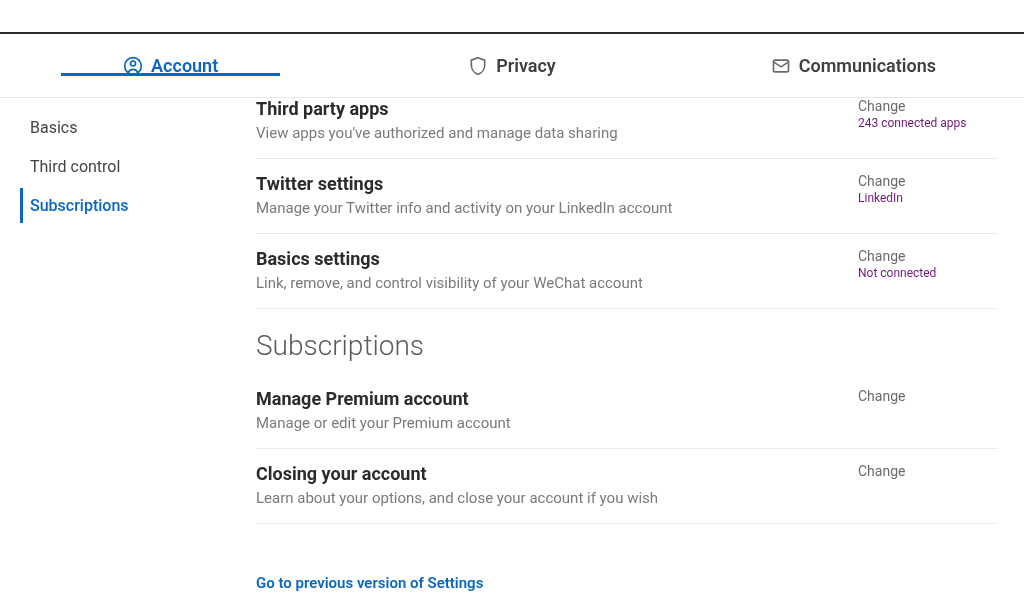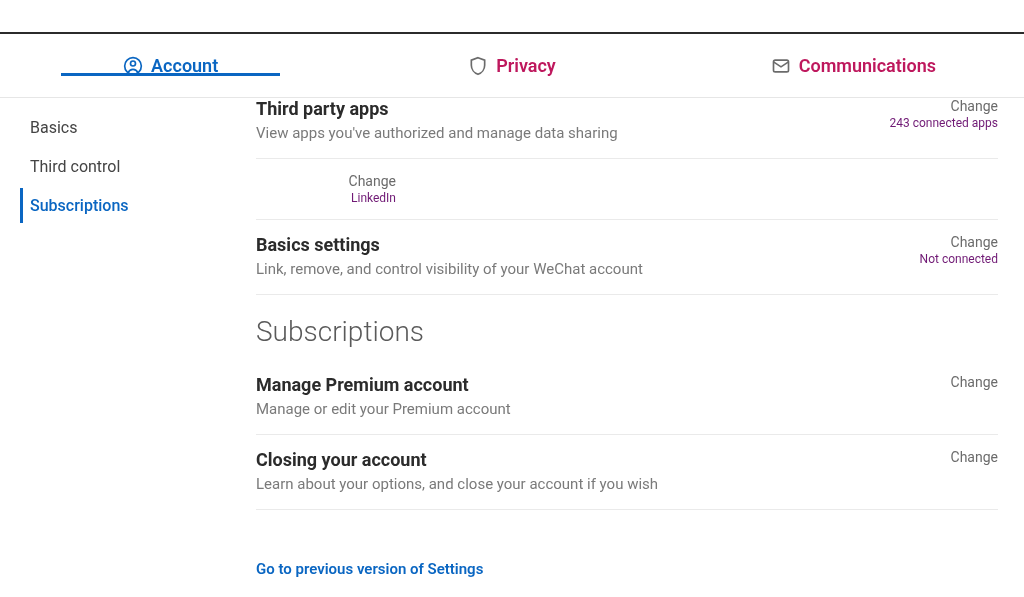--- a/index.html
+++ b/index.html
@@ -19,21 +19,21 @@
       align-items: center;
     }
     .tab {
       flex: 1;
       display: flex;
       align-items: center;
       justify-content: center;
       gap: 8px;
       font-size: 18px;
       font-weight: 600;
-      color: #be185d;
+      color: #404040;
       cursor: pointer;
       position: relative;
     }
     .tab .icon-wrap { display: flex; align-items: center; }
     .tab.active { color: #0a66c2; }
     .tab.active::after {
       content: "";
       position: absolute;
       left: 18%;
       right: 18%;
@@ -89,21 +89,21 @@
       font-weight: 700;
       color: #2b2b2b;
       margin-bottom: 4px;
     }
     .row-desc {
       font-size: 15px;
       color: #7a7a7a;
       line-height: 1.4;
     }
     .row-right {
-      text-align: right;
+      text-align: left;
       min-width: 140px;
     }
     .row-action {
       font-size: 14px;
       color: #6b6b6b;
       cursor: pointer;
       display: block;
     }
     .row-meta {
       font-size: 12px;
@@ -178,20 +178,24 @@
         <div class="row-title">Third party apps</div>
         <div class="row-desc">View apps you've authorized and manage data sharing</div>
       </div>
       <div class="row-right">
         <span class="row-action">Change</span>
         <span class="row-meta">243 connected apps</span>
       </div>
     </div>
 
     <div class="row">
+      <div class="row-left">
+        <div class="row-title">Twitter settings</div>
+        <div class="row-desc">Manage your Twitter info and activity on your LinkedIn account</div>
+      </div>
       <div class="row-right">
         <span class="row-action">Change</span>
         <span class="row-meta">LinkedIn</span>
       </div>
     </div>
 
     <div class="row">
       <div class="row-left">
         <div class="row-title">Basics settings</div>
         <div class="row-desc">Link, remove, and control visibility of your WeChat account</div>

